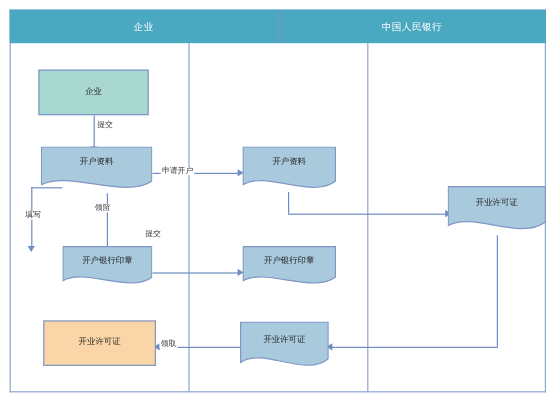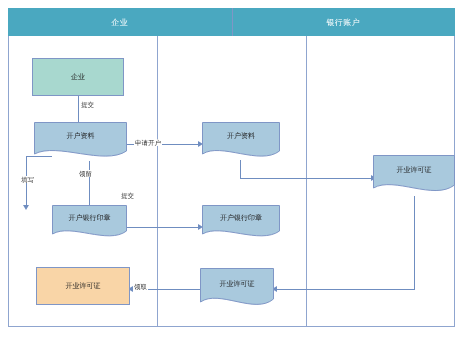--- a/index.html
+++ b/index.html
@@ -164,21 +164,21 @@
   <div class="frame-line frame-top"></div>
   <div class="frame-line frame-bottom"></div>
   <div class="frame-line frame-left"></div>
   <div class="frame-line frame-right"></div>
 
   <div class="lane-header-band">
     <div class="lane-header">
       <span>企业</span>
     </div>
     <div class="lane-header">
-      <span>银行账户</span>
+      <span>中国人民银行</span>
     </div>
   </div>
 
   <div class="lane-divider" style="left:157px;"></div>
   <div class="lane-divider" style="left:306px;"></div>
 
   <div class="conn conn-v" style="left:78px; top:96px; height:27px;"></div>
   <div class="arrow arrow-down" style="left:75px; top:122px;"></div>
   <div class="edge-label" style="left:80px; top:101px;">提交</div>
 

